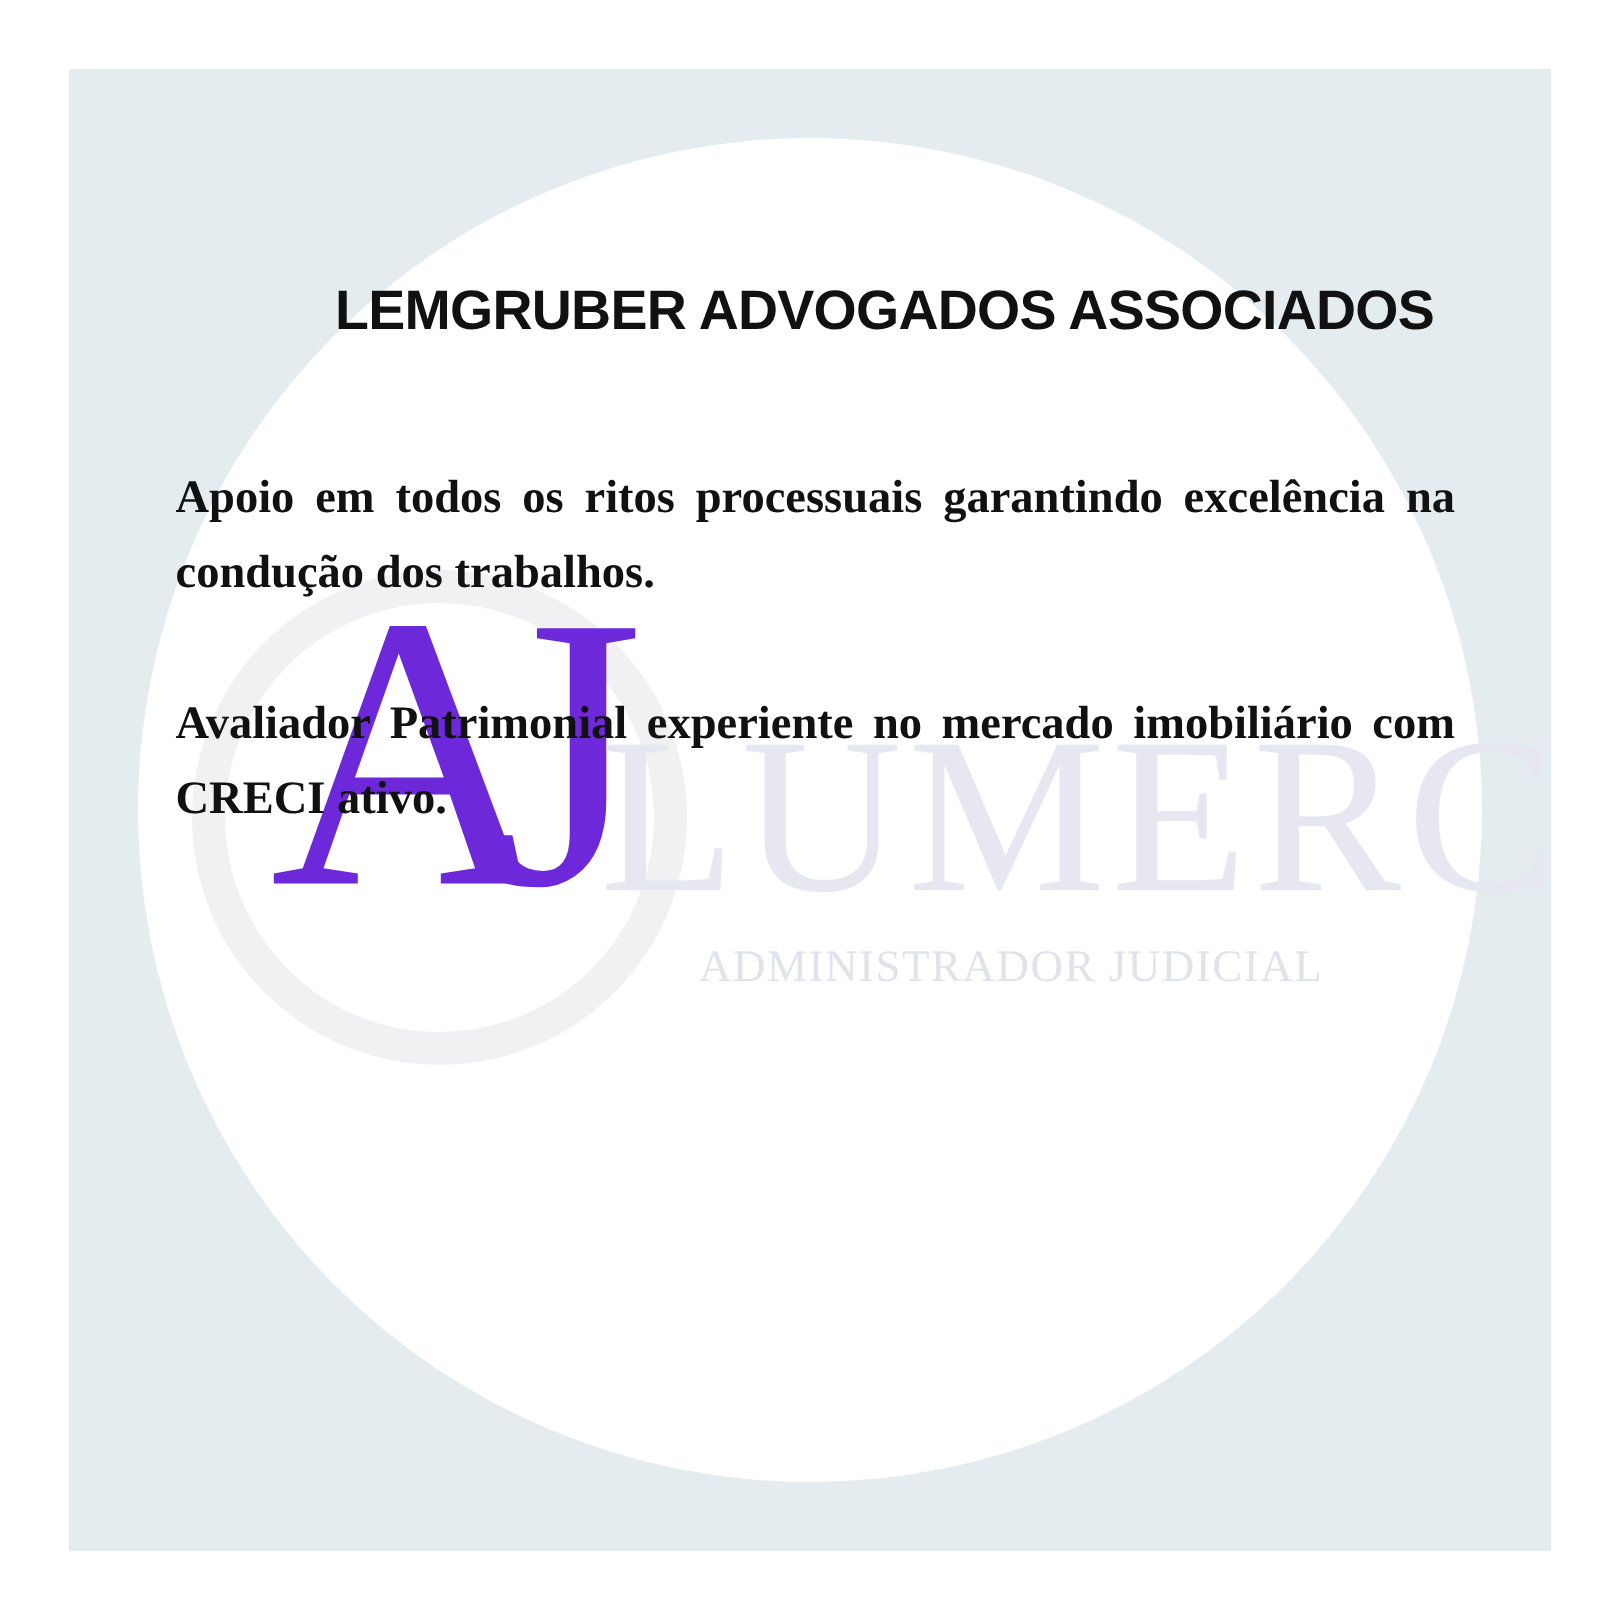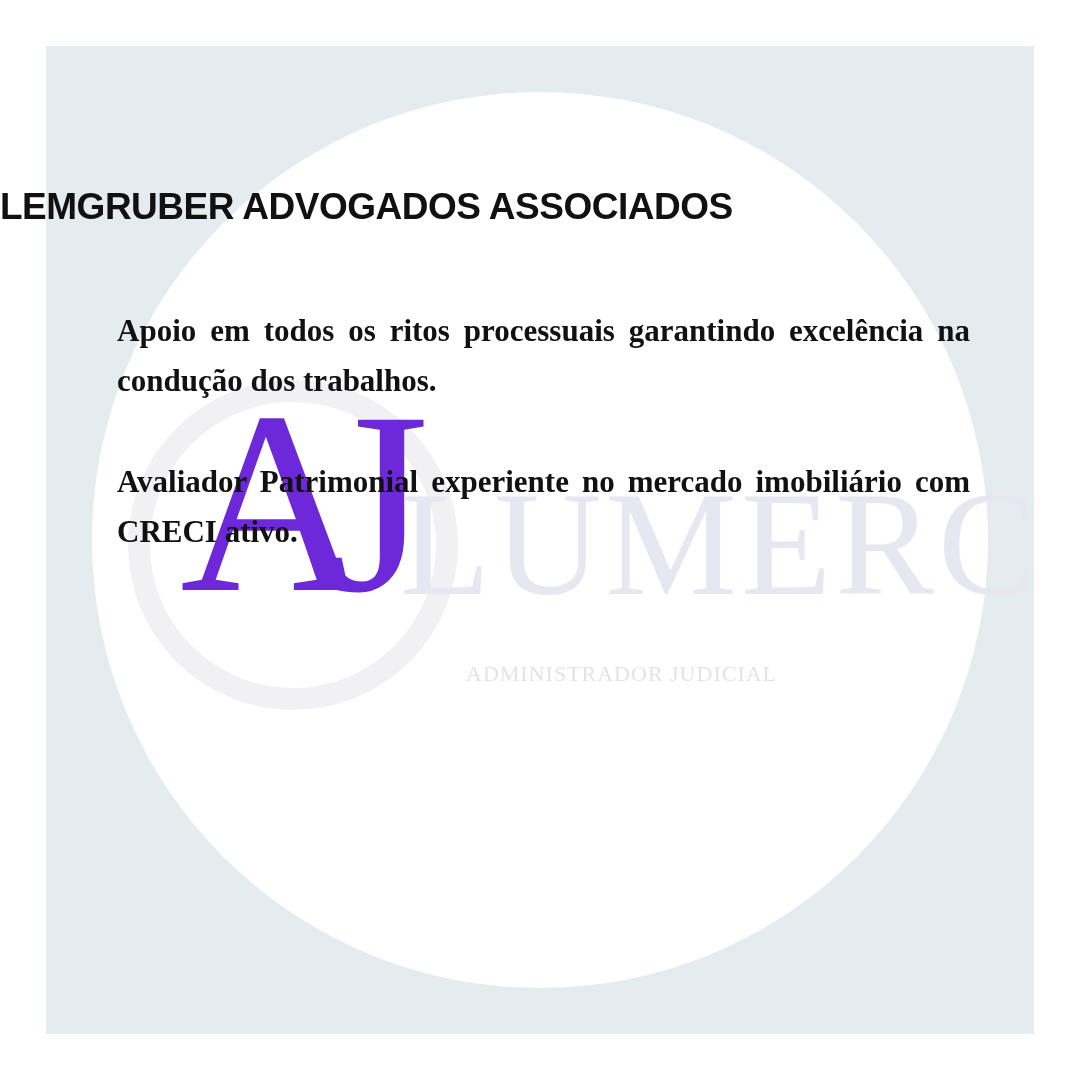--- a/index.html
+++ b/index.html
@@ -3,22 +3,22 @@
 <meta charset="utf-8">
 <style>
   html,body{margin:0;padding:0;}
   body{width:1080px;height:1080px;background:#ffffff;position:relative;overflow:hidden;font-family:"Liberation Sans","DejaVu Sans",sans-serif;}
   .panel{position:absolute;left:46px;top:46px;width:988px;height:988px;background:#e4ecf0;overflow:hidden;}
   .circle{position:absolute;left:92px;top:92px;width:896px;height:896px;border-radius:50%;background:#ffffff;}
   .wm{position:absolute;font-family:"Liberation Serif","DejaVu Serif",serif;pointer-events:none;}
   .wm-aj{left:180px;top:372px;font-size:260px;color:#6d28d9;letter-spacing:-40px;line-height:1;}
   .wm-rings{position:absolute;left:128px;top:380px;width:330px;height:330px;border-radius:50%;border:22px solid #f1f1f3;box-sizing:border-box;}
   .wm-name{left:400px;top:470px;font-size:148px;color:#e7e7f1;line-height:1;letter-spacing:4px;}
-  .wm-sub{left:466px;top:630px;font-size:22px;color:#e2e2ea;line-height:1;letter-spacing:1px;margin-top:33px;}
-  .title{position:absolute;left:0;top:186px;width:956px;text-align:left;font-weight:bold;font-size:37px;color:#111;letter-spacing:-0.5px;}
+  .wm-sub{left:466px;top:630px;font-size:30px;color:#e2e2ea;line-height:1;letter-spacing:1px;}
+  .title{position:absolute;left:0;top:186px;width:956px;text-align:right;font-weight:bold;font-size:37px;color:#111;letter-spacing:-0.5px;}
   .content{position:absolute;left:117px;top:306px;width:853px;}
   .para{font-weight:bold;font-size:31px;line-height:50px;color:#111;text-align:justify;margin:0 0 51px 0;font-family:Liberation Serif, serif;}
 </style>
 </head>
 <body>
 
 <div class="panel"></div>
 <div class="circle"></div>
 
 <div class="wm-rings"></div>

